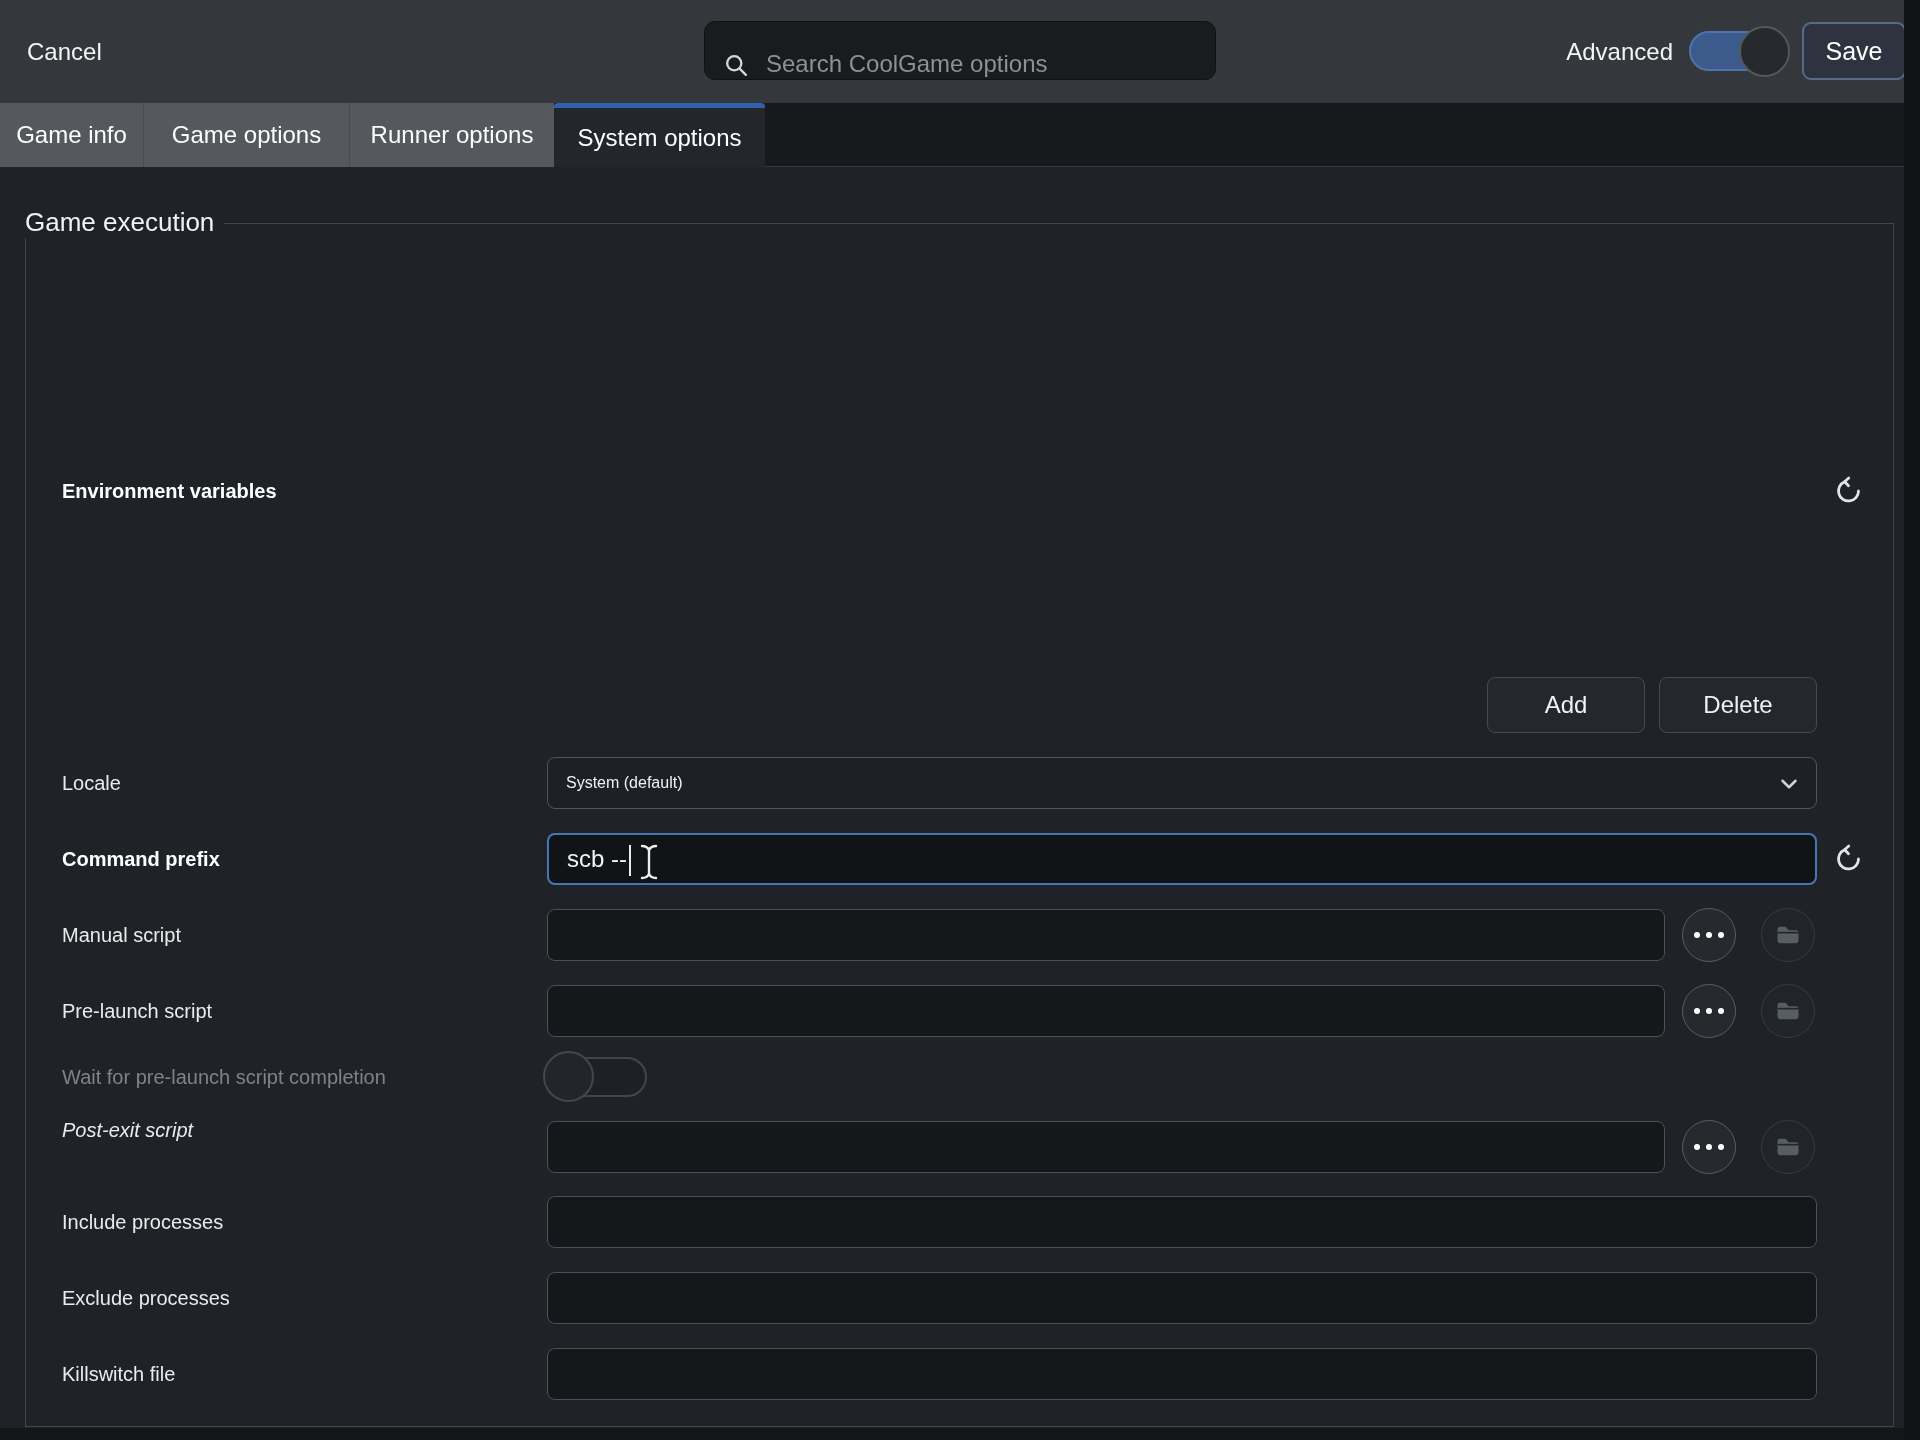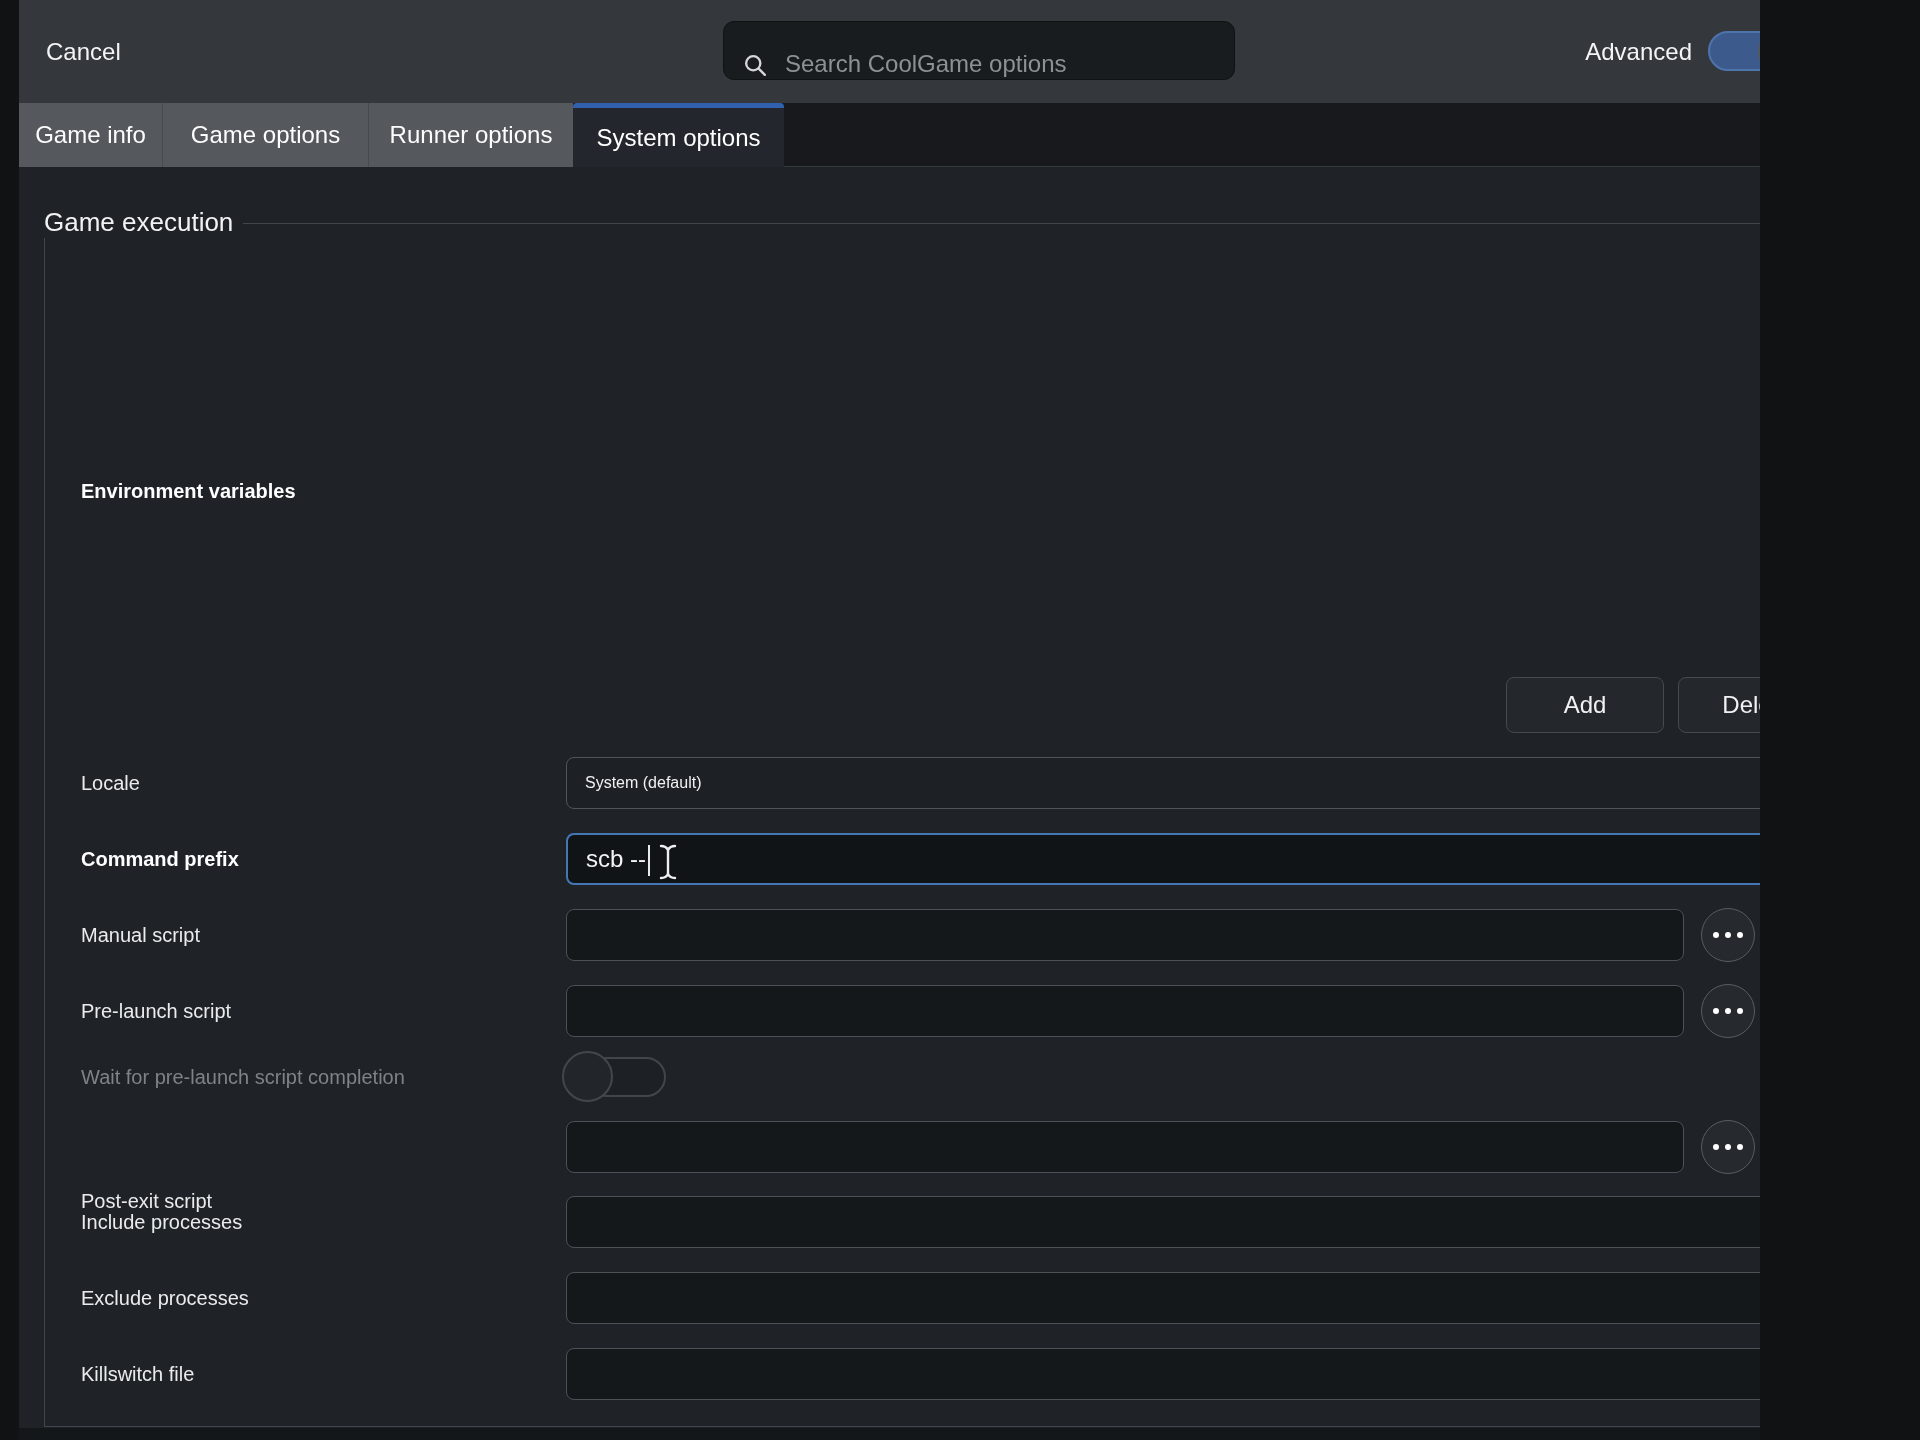--- a/index.html
+++ b/index.html
@@ -1,17 +1,17 @@
 <!DOCTYPE html>
 <html><head>
 <meta charset="utf-8">
 <style>
   html,body{margin:0;padding:0;background:#101214;}
-  .screen{position:relative;width:1741px;height:1440px;background:#1f2328;overflow:hidden;
-          font-family:"Liberation Sans",sans-serif;color:#e9ebec;margin-left:19px;}
+  .screen{position:relative;width:1904px;height:1440px;background:#1f2328;overflow:hidden;
+          font-family:"Liberation Sans",sans-serif;color:#e9ebec;}
 
   
   .topbar{position:absolute;left:0;top:0;width:1920px;height:103px;background:#34383c;}
   .cancel-btn{position:absolute;left:27px;top:0;height:103px;display:flex;align-items:center;
               font-size:24px;color:#f3f4f5;cursor:pointer;}
   .searchbox{position:absolute;left:704px;top:21px;width:512px;height:59px;background:#191c1f;
              border:1px solid #0f1113;border-radius:11px;display:flex;align-items:flex-end;box-sizing:border-box;}
   .searchbox svg{margin-left:18px;flex:0 0 auto;}
   .searchbox input{flex:1;background:transparent;border:none;outline:none;margin-left:14px;
                    font-family:"Liberation Sans",sans-serif;font-size:24px;color:#eceeef;}
@@ -212,21 +212,21 @@
       <path d="M3 10 h18" stroke="#22262a" stroke-width="1.4"></path>
     </svg>
   </div>
 
   <div class="row-label dim" style="top:1061px;">Wait for pre-launch script completion</div>
   <div class="switch switch-wait">
     <div class="track"></div>
     <div class="knob"></div>
   </div>
 
-  <div class="row-label" style="top:1185px;">Post-exit script</div>
+  <div class="row-label" style="top:1114px;font-style:italic;">Post-exit script</div>
   <div class="text-input short" style="top:1121px;">
     <input type="text" value="" style="">
   </div>
   <div class="circle-btn" style="left:1682px;top:1120px;">
     <div class="dots">
         <span></span>
         <span></span>
         <span></span>
       </div>
   </div>

